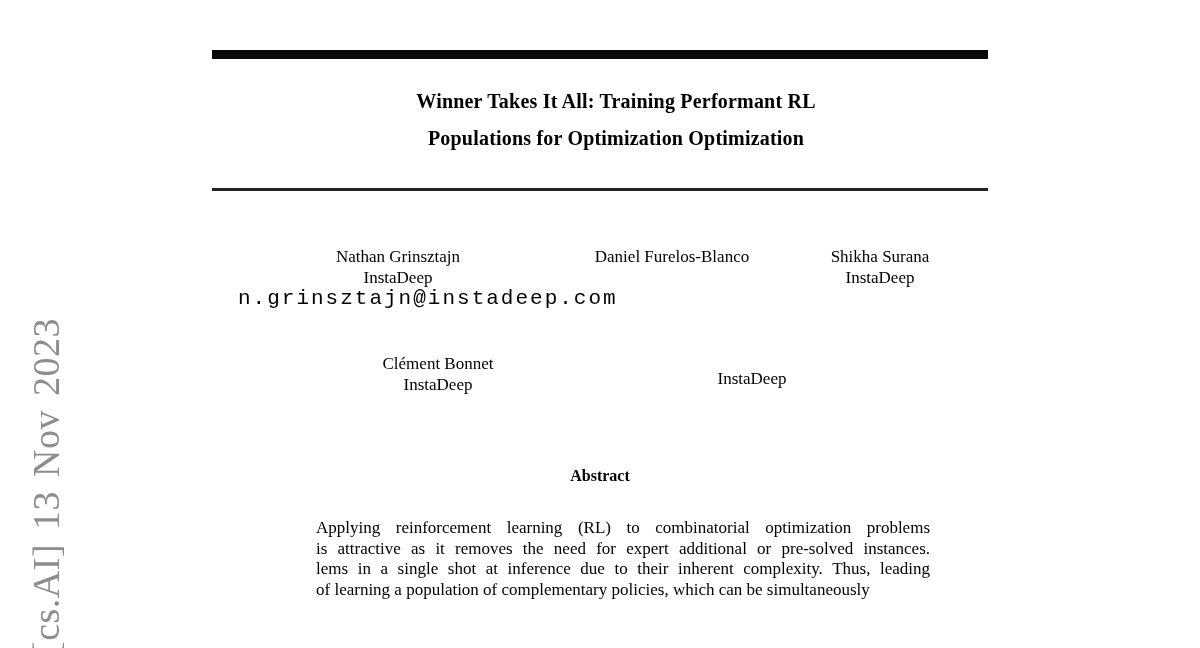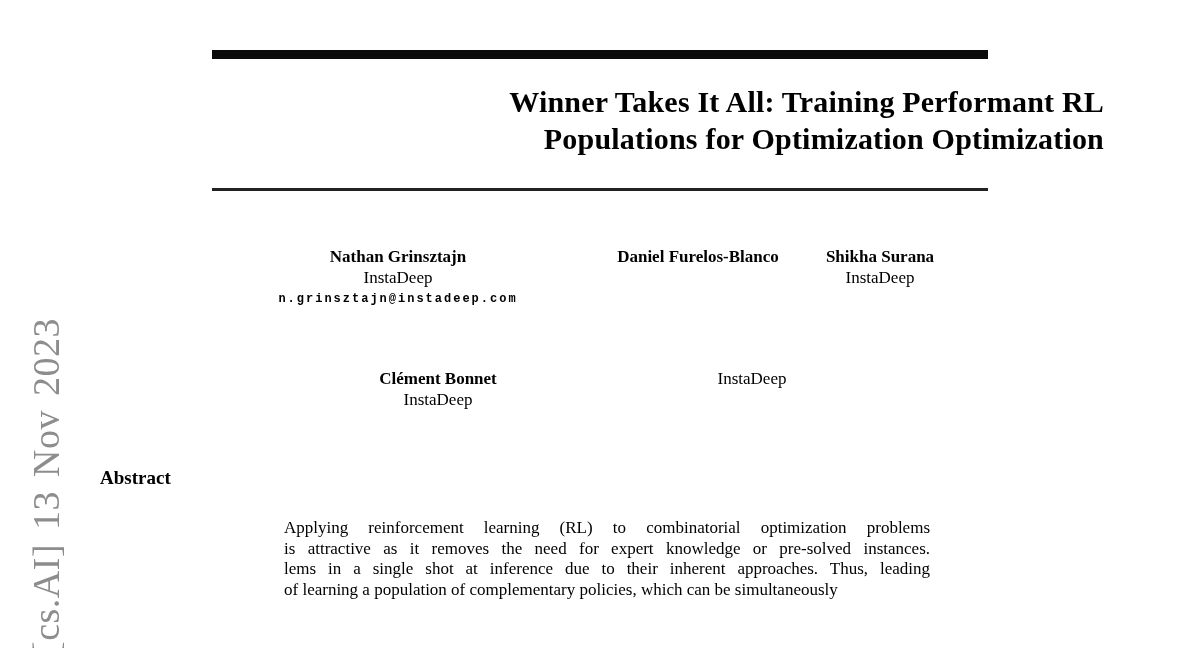--- a/index.html
+++ b/index.html
@@ -13,55 +13,54 @@
   }
   .rule-thick {
     position: absolute; left: 212px; top: 50px;
     width: 776px; height: 9px; background: #0a0a0a;
   }
   .rule-thin {
     position: absolute; left: 212px; top: 188px;
     width: 776px; height: 3px; background: #222222;
   }
   .paper-title {
-    position: absolute; left: 104px; top: 83px; width: 1000px;
-    text-align: right; font-weight: bold;
-    font-size: 30px; line-height: 37px;
+    position: absolute; left: 116px; top: 83px; width: 1000px;
+    text-align: center; font-weight: bold;
+    font-size: 20px; line-height: 37px;
     letter-spacing: 0.2px;
   }
   .author-block {
     position: absolute; text-align: center;
     font-size: 17px; line-height: 21px;
   }
-  .author-name { font-weight: bold; }
+  .author-name { font-weight: normal; }
   .author-email {
     font-family: "Liberation Mono", monospace;
-    font-size: 12px; letter-spacing: 2px; line-height: 22px;
+    font-size: 21px; letter-spacing: 2px; line-height: 22px;
     white-space: nowrap;
-    font-weight: bold;
   }
   .row1-col1 { left: 238px; top: 246px; width: 320px; }
-  .row1-col2 { left: 548px; top: 246px; width: 300px; }
+  .row1-col2 { left: 522px; top: 246px; width: 300px; }
   .row1-col3 { left: 760px; top: 246px; width: 240px; }
-  .row2-col1 { left: 288px; top: 368px; width: 300px; }
+  .row2-col1 { left: 288px; top: 353px; width: 300px; }
   .row2-col2 { left: 602px; top: 368px; width: 300px; }
   .affil-mark { font-size: 12px; vertical-align: super; line-height: 0; }
   .abstract-heading {
     position: absolute; left: 100px; top: 467px; width: 1000px;
-    text-align: left; font-weight: bold; font-size: 19px;
+    text-align: center; font-weight: bold; font-size: 16px;
   }
   .abstract-body {
     position: absolute; left: 284px; top: 518px; width: 646px;
     font-size: 17px; line-height: 20.5px;
   }
   .abs-line {
     text-align: justify;
     text-align-last: justify;
     white-space: normal;
-    height: 20.5px; overflow: hidden;
+    height: 20.5px; overflow: hidden; margin-left: 32px;
   }
   .abs-line.last { text-align-last: left; }
   .arxiv-watermark {
     position: absolute; left: 24px; top: 654px;
     transform-origin: 0 0;
     transform: rotate(-90deg);
     font-family: "Liberation Serif", serif;
     font-size: 38px; line-height: 44px;
     color: #8d8d8d;
     white-space: nowrap;
@@ -104,16 +103,16 @@
 </div>
 
 <div class="author-block row2-col2">
   <div class="author-affiliation">InstaDeep</div>
 </div>
 
 <div class="abstract-heading">Abstract</div>
 
 <div class="abstract-body">
   <div class="abs-line">Applying reinforcement learning (RL) to combinatorial optimization problems</div>
-  <div class="abs-line">is attractive as it removes the need for expert knowledge or pre-solved instances.</div>
-  <div class="abs-line">lems in a single shot at inference due to their inherent approaches. Thus, leading</div>
+  <div class="abs-line">is attractive as it removes the need for expert additional or pre-solved instances.</div>
+  <div class="abs-line">lems in a single shot at inference due to their inherent complexity. Thus, leading</div>
   <div class="abs-line last">of learning a population of complementary policies, which can be simultaneously</div>
 </div>
 
 </body></html>

